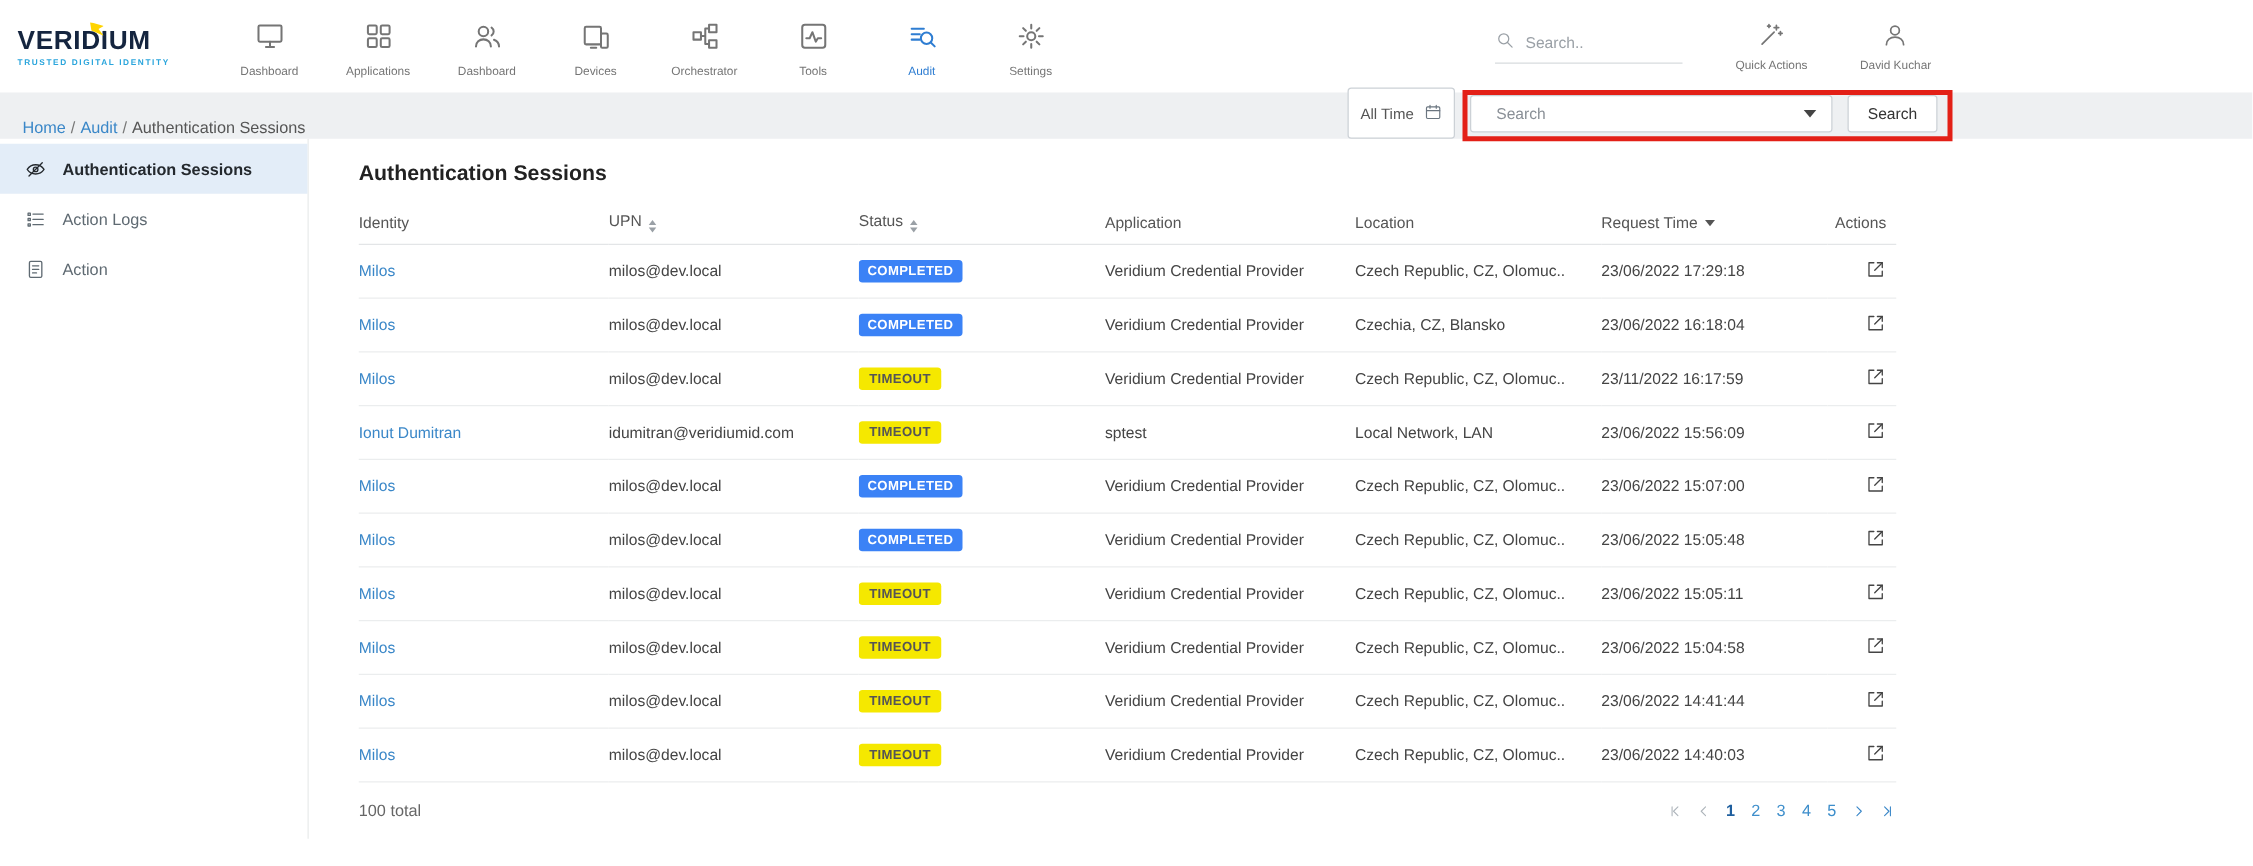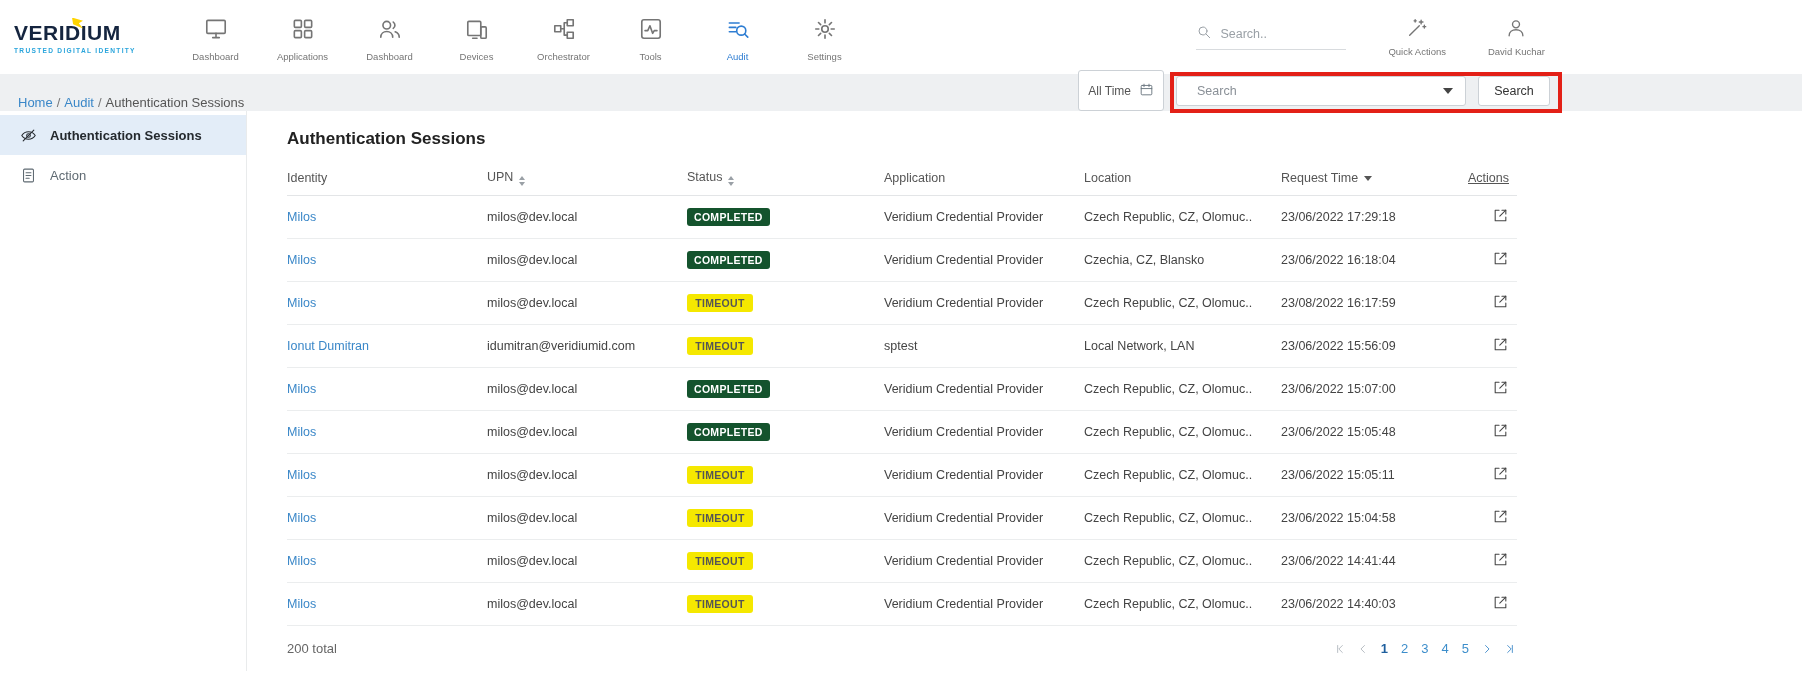--- a/index.html
+++ b/index.html
@@ -51,33 +51,33 @@
   .sidebar { width:247px; min-height:496px; background:#fff; border-right:1px solid #e9ebec; padding-top:4px; }
   .side-item { display:flex; align-items:center; gap:13px; height:40px; padding-left:20px;
     font-size:13px; color:#5f6a72; cursor:pointer; }
   .side-item.active { background:#e3edf8; color:#24292e; font-weight:bold; }
   .main { flex:1; padding:18px 0 0 40px; }
   .page-title { font-size:17px; font-weight:bold; color:#222; margin-bottom:12px; }
   table { border-collapse:collapse; width:1230px; table-layout:fixed; font-size:12.5px; }
   col.c-identity{width:200px} col.c-upn{width:200px} col.c-status{width:197px}
   col.c-app{width:200px} col.c-loc{width:197px} col.c-time{width:181px} col.c-actions{width:55px}
   th { text-align:left; font-weight:normal; color:#555; padding:9px 8px 9px 0; border-bottom:1px solid #e3e5e7; }
-  th.right, td.right { text-align:right;text-decoration:underline; }
+  th.right, td.right { text-align:right; }
   td { padding:11px 8px 11px 0; border-bottom:1px solid #ebedee; color:#444;
     white-space:nowrap; overflow:hidden; text-overflow:ellipsis; }
   td .link { color:#3a87c8; cursor:pointer; }
   .sort { display:inline-flex; flex-direction:column; margin-left:6px; vertical-align:1px; }
   .tri-up { width:0;height:0;border-left:3.5px solid transparent;border-right:3.5px solid transparent;
     border-bottom:4px solid #9aa0a6; margin-bottom:2px; }
   .tri-down { width:0;height:0;border-left:3.5px solid transparent;border-right:3.5px solid transparent;
     border-top:4px solid #9aa0a6; }
   .sort.desc .tri-down { border-top-color:#555; border-left-width:4px; border-right-width:4px; border-top-width:5px; }
   .badge { display:inline-block; min-width:66px; text-align:center; padding:3px 7px; border-radius:3px;
     font-size:10.5px; font-weight:bold; letter-spacing:.3px; }
-  .badge.completed { background:#14532d; color:#fff; }
+  .badge.completed { background:#3b82f6; color:#fff; }
   .badge.timeout { background:#f5e800; color:#555;text-align:center; }
   .action-btn { background:none; border:none; cursor:pointer; color:#444; padding:0; }
   .table-footer { width:1230px; display:flex; justify-content:space-between; align-items:center; padding:15px 0; }
   .total-label { font-size:13px; color:#666; }
   .pagination { display:flex; align-items:center; gap:9px; font-size:13px; }
   .pg-arrow { cursor:pointer; display:flex; align-items:center; }
   .pg-arrow.muted { color:#aeb5bb; }
   .pg-arrow.blue { color:#3a87c8; }
   .pg-num { color:#3d8ecb; cursor:pointer; padding:0 2px; }
   .pg-num.active { color:#1f5f9e; font-weight:bold; }
@@ -184,20 +184,27 @@
       <div class="side-item active">
         <svg width="17" height="17" viewBox="0 0 24 24" fill="none" stroke="currentColor" stroke-width="1.5" stroke-linecap="round" stroke-linejoin="round">
           <path d="M2.5 12S6 6.8 12 6.8 21.5 12 21.5 12 18 17.2 12 17.2 2.5 12 2.5 12z"></path>
           <circle cx="12" cy="12" r="2.6"></circle>
           <path d="M4.5 19.5l15-15"></path>
         </svg>
         <span>Authentication Sessions</span>
       </div>
       <div class="side-item">
         <svg width="17" height="17" viewBox="0 0 24 24" fill="none" stroke="currentColor" stroke-width="1.5" stroke-linecap="round" stroke-linejoin="round">
+          <path d="M9 6h11.5M9 12h11.5M9 18h11.5"></path>
+          <path d="M3.5 5h2.5v2.5H3.5zM3.5 11h2.5v2.5H3.5zM3.5 17h2.5v2.5H3.5z"></path>
+        </svg>
+        <span>Action Logs</span>
+      </div>
+      <div class="side-item">
+        <svg width="17" height="17" viewBox="0 0 24 24" fill="none" stroke="currentColor" stroke-width="1.5" stroke-linecap="round" stroke-linejoin="round">
           <rect x="5" y="3" width="14" height="18" rx="1.5"></rect>
           <path d="M8.5 8h7M8.5 12h7M8.5 16h4.5"></path>
         </svg>
         <span>Action</span>
       </div>
     </aside>
   <main class="main">
     <h2 class="page-title">Authentication Sessions</h2>
     <table>
       <colgroup>
@@ -254,21 +261,21 @@
                   <path d="M14 4.5h5.5V10"></path>
                   <path d="M19.5 4.5L11 13"></path>
                 </svg></button></td>
           </tr>
           <tr>
             <td><span class="link">Milos</span></td>
             <td>milos@dev.local</td>
             <td><span class="badge timeout">TIMEOUT</span></td>
             <td>Veridium Credential Provider</td>
             <td>Czech Republic, CZ, Olomuc..</td>
-            <td>23/08/2022 16:17:59</td>
+            <td>23/11/2022 16:17:59</td>
             <td class="right"><button class="action-btn"><svg width="17" height="17" viewBox="0 0 24 24" fill="none" stroke="currentColor" stroke-width="1.5" stroke-linecap="round" stroke-linejoin="round">
                   <path d="M10 4.5H4.5v15H19.5V14"></path>
                   <path d="M14 4.5h5.5V10"></path>
                   <path d="M19.5 4.5L11 13"></path>
                 </svg></button></td>
           </tr>
           <tr>
             <td><span class="link">Ionut Dumitran</span></td>
             <td>idumitran@veridiumid.com</td>
             <td><span class="badge timeout">TIMEOUT</span></td>
@@ -355,21 +362,21 @@
             <td>23/06/2022 14:40:03</td>
             <td class="right"><button class="action-btn"><svg width="17" height="17" viewBox="0 0 24 24" fill="none" stroke="currentColor" stroke-width="1.5" stroke-linecap="round" stroke-linejoin="round">
                   <path d="M10 4.5H4.5v15H19.5V14"></path>
                   <path d="M14 4.5h5.5V10"></path>
                   <path d="M19.5 4.5L11 13"></path>
                 </svg></button></td>
           </tr>
         </tbody>
     </table>
     <div class="table-footer">
-      <span class="total-label">200 total</span>
+      <span class="total-label">100 total</span>
       <div class="pagination" id="pagination">
           <span class="pg-arrow muted">
             <svg width="14" height="14" viewBox="0 0 24 24" fill="none" stroke="currentColor" stroke-width="1.5" stroke-linecap="round" stroke-linejoin="round">
               <path d="M16 6l-6 6 6 6"></path>
               <path d="M8 6v12"></path>
             </svg>
           </span>
           <span class="pg-arrow muted">
             <svg width="14" height="14" viewBox="0 0 24 24" fill="none" stroke="currentColor" stroke-width="1.5" stroke-linecap="round" stroke-linejoin="round">
               <path d="M14.5 6l-6 6 6 6"></path>

